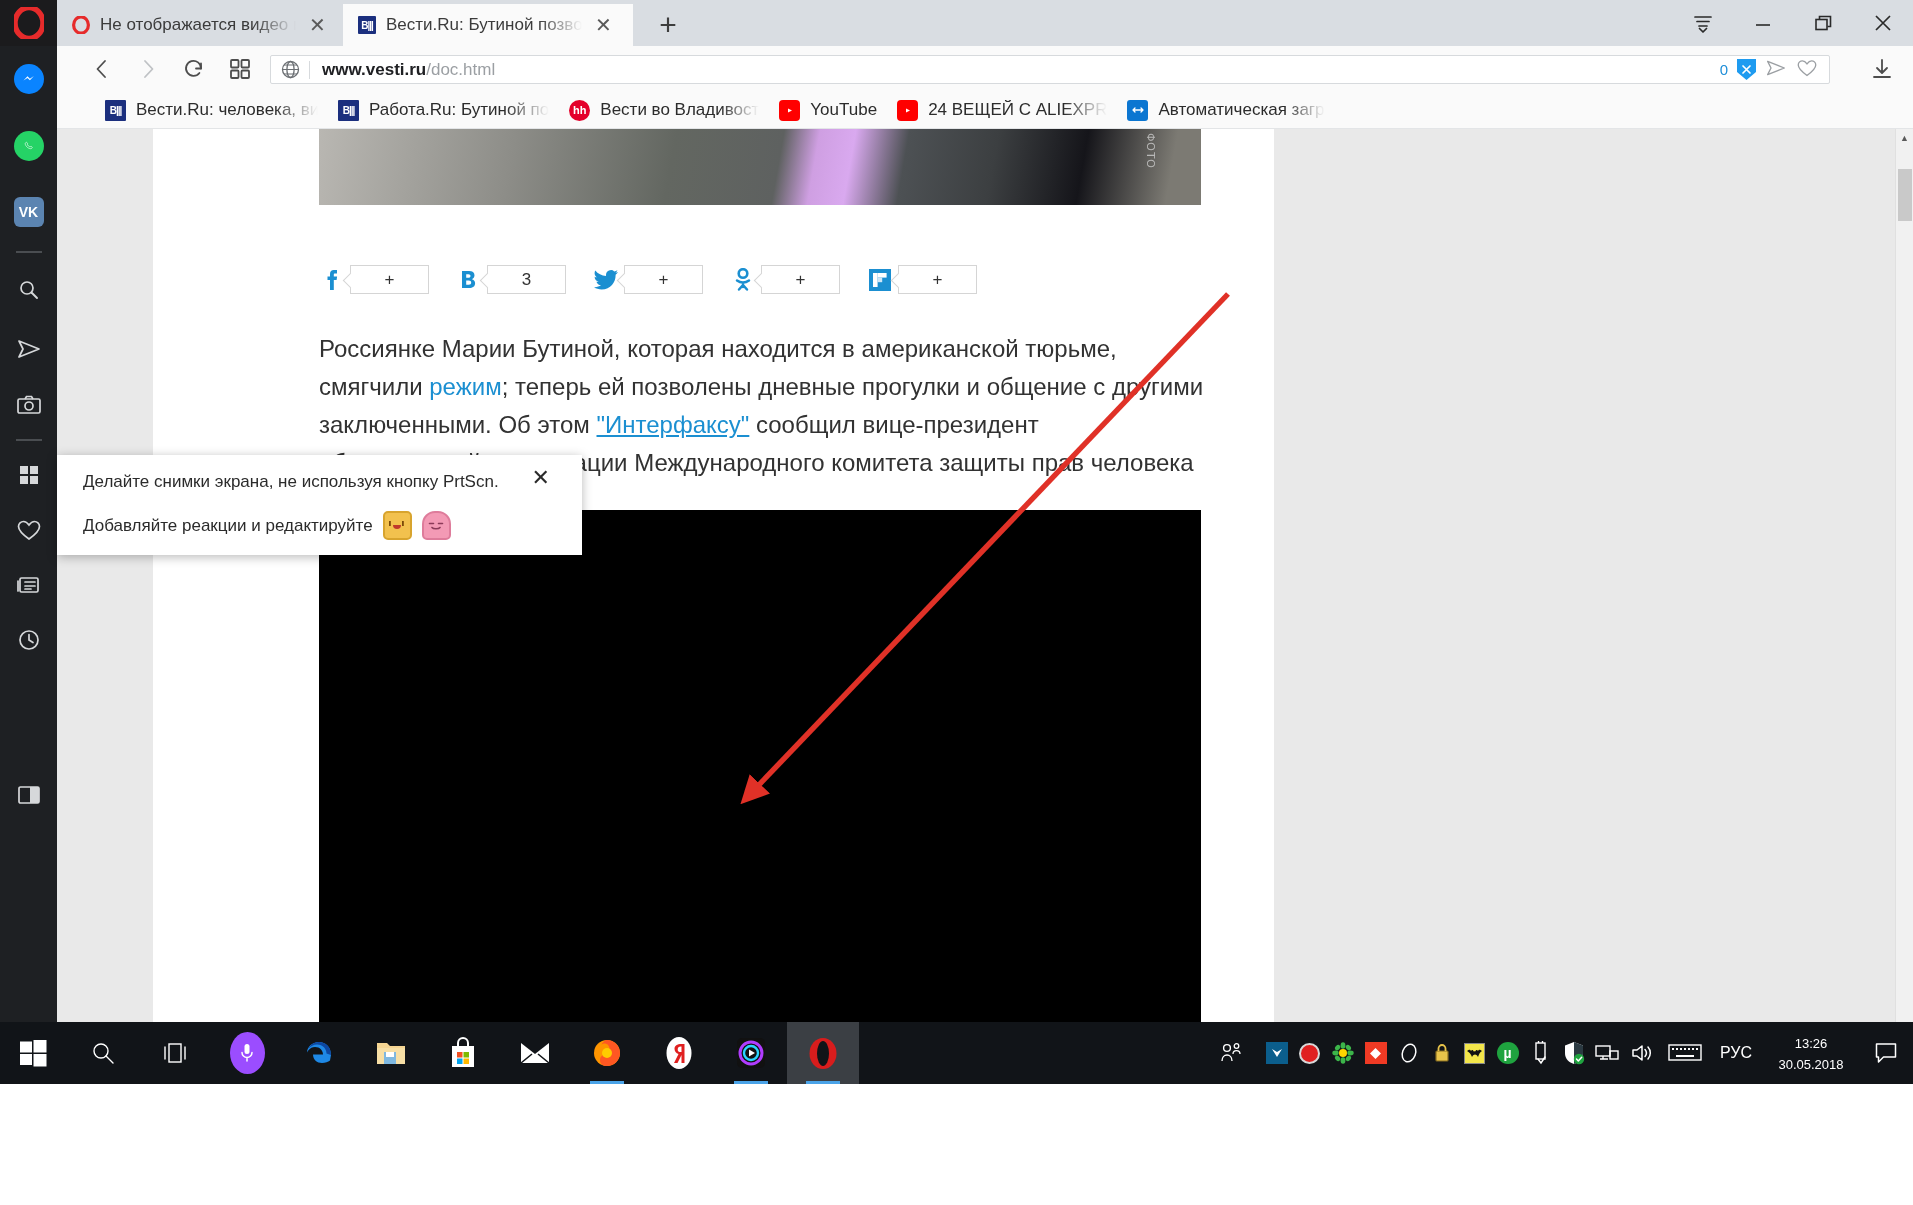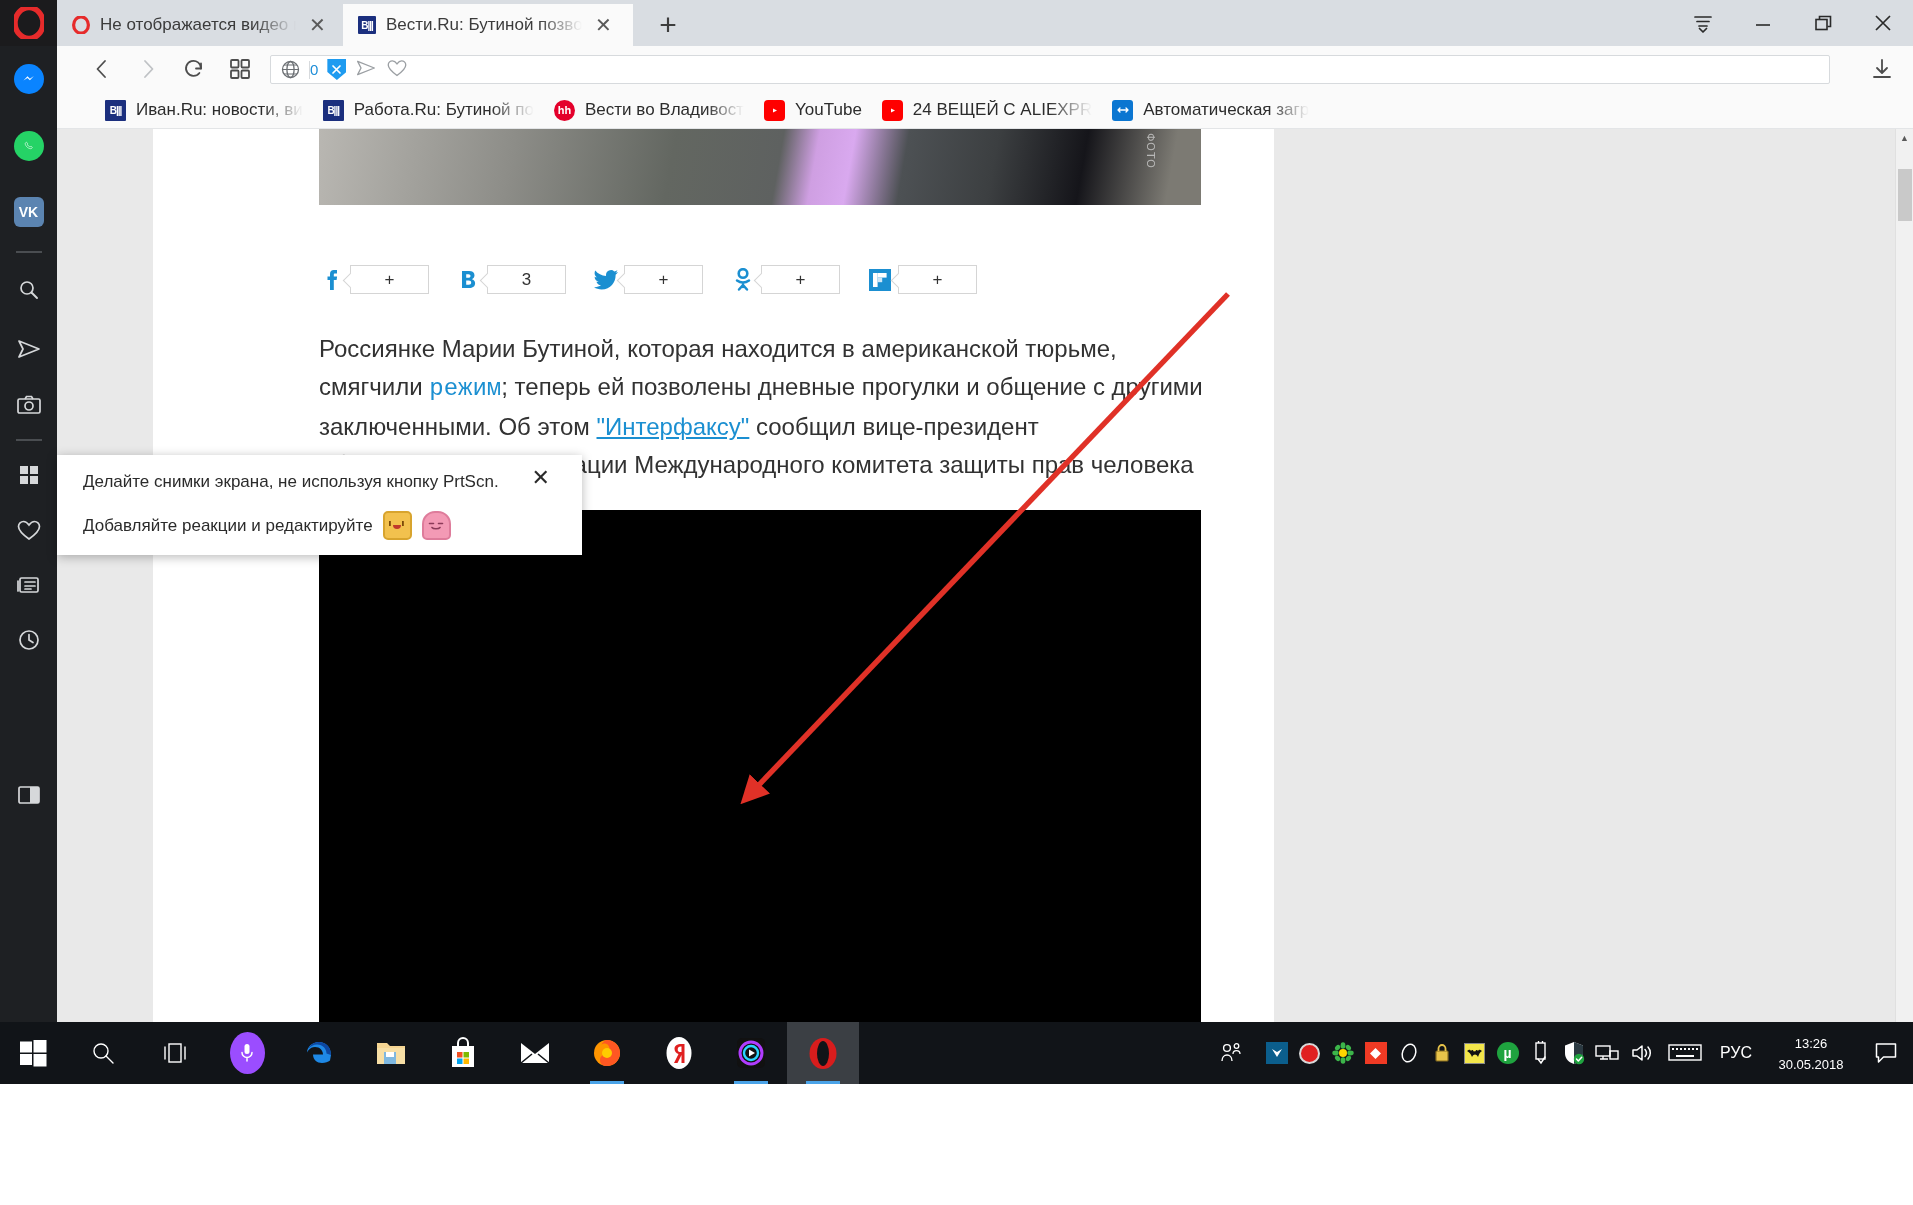--- a/index.html
+++ b/index.html
@@ -131,21 +131,21 @@
   .share-cnt::before {
     content: ""; position: absolute; left: -6px; top: 50%; margin-top: -5px;
     width: 10px; height: 10px; background: #fff; border-left: 1px solid #d5d5d5; border-bottom: 1px solid #d5d5d5;
     transform: rotate(45deg);
   }
   .article {
     position: absolute; left: 166px; top: 201px; width: 888px;
     font-size: 24px; line-height: 38px; color: #323232; font-family: "Liberation Sans", sans-serif;
   }
   .article a { color: #1b8fd1; }
-  .article a.plain { text-decoration: none; font-family: Liberation Mono, monospace; }
+  .article a.plain { text-decoration: none; }
   .badge-vesti {
     display: inline-block; vertical-align: -2px; width: 20px; height: 20px;
     background: #1b2f7e; color: #fff; font-size: 11px; font-weight: 700;
     text-align: center; line-height: 20px; border-radius: 1px; margin-left: 10px;
   }
   .video-black { position: absolute; left: 166px; top: 381px; width: 882px; height: 512px; background: #000; }
 
   
   .pg-scroll { position: absolute; right: 0; top: 0; width: 18px; height: 893px; background: #f1f1f1; border-left: 1px solid #e0e0e0;}
   .pg-scroll .arrow { height: 17px; display:flex; align-items:center; justify-content:center; color:#5a5a5a; font-size: 9px;}
@@ -369,20 +369,21 @@
 
     <div class="addrbar">
       <span class="addr-globe">
         <svg width="19" height="19" viewBox="0 0 19 19">
             <circle cx="9.5" cy="9.5" r="8" fill="none" stroke="#6b6f73" stroke-width="1.3"></circle>
             <ellipse cx="9.5" cy="9.5" rx="3.6" ry="8" fill="none" stroke="#6b6f73" stroke-width="1.3"></ellipse>
             <path d="M1.5 9.5h16M3 5h13M3 14h13" stroke="#6b6f73" stroke-width="1.2"></path>
           </svg>
       </span>
       <span class="addr-sep"></span>
+      <span class="addr-url"><b>www.vesti.ru</b><span>/doc.html</span></span>
       <span class="addr-right">
         <span class="ad-count">0</span>
         <span class="shield">
           <svg width="11" height="11" viewBox="0 0 11 11">
               <path d="M2 2l7 7M9 2l-7 7" stroke="#fff" stroke-width="1.7" stroke-linecap="round"></path>
             </svg>
         </span>
         <span>
           <svg width="22" height="20" viewBox="0 0 26 24">
               <path d="M3 4l20 8-20 8 4-8z" fill="none" stroke="#9b9fa3" stroke-width="1.6" stroke-linejoin="round"></path>
@@ -398,21 +399,21 @@
 
     <div class="dl-btn">
       <svg width="24" height="24" viewBox="0 0 24 24">
           <path d="M12 3v12M7 11l5 5 5-5M4 20h16" fill="none" stroke="#4d4d4d" stroke-width="1.8" stroke-linecap="round" stroke-linejoin="round"></path>
         </svg>
     </div>
 
     <div class="bookmarks">
       <div class="bm">
         <span class="fav fav-vesti" style="font-size:10px;letter-spacing:-1px">B|||</span>
-        <span class="bm-label">Иван.Ru: новости, ви</span>
+        <span class="bm-label">Вести.Ru: человека, ви</span>
       </div>
       <div class="bm">
         <span class="fav fav-vesti" style="font-size:10px;letter-spacing:-1px">B|||</span>
         <span class="bm-label">Работа.Ru: Бутиной по</span>
       </div>
       <div class="bm">
         <span class="fav fav-hh">hh</span>
         <span class="bm-label">Вести во Владивост</span>
       </div>
       <div class="bm">

